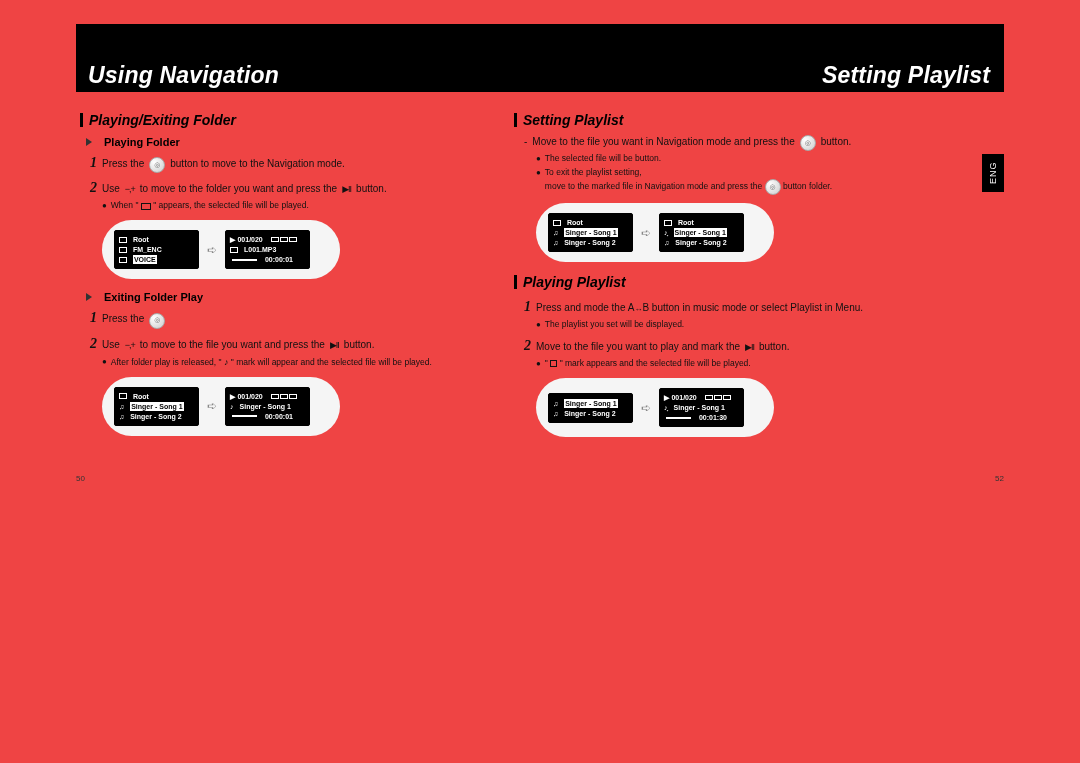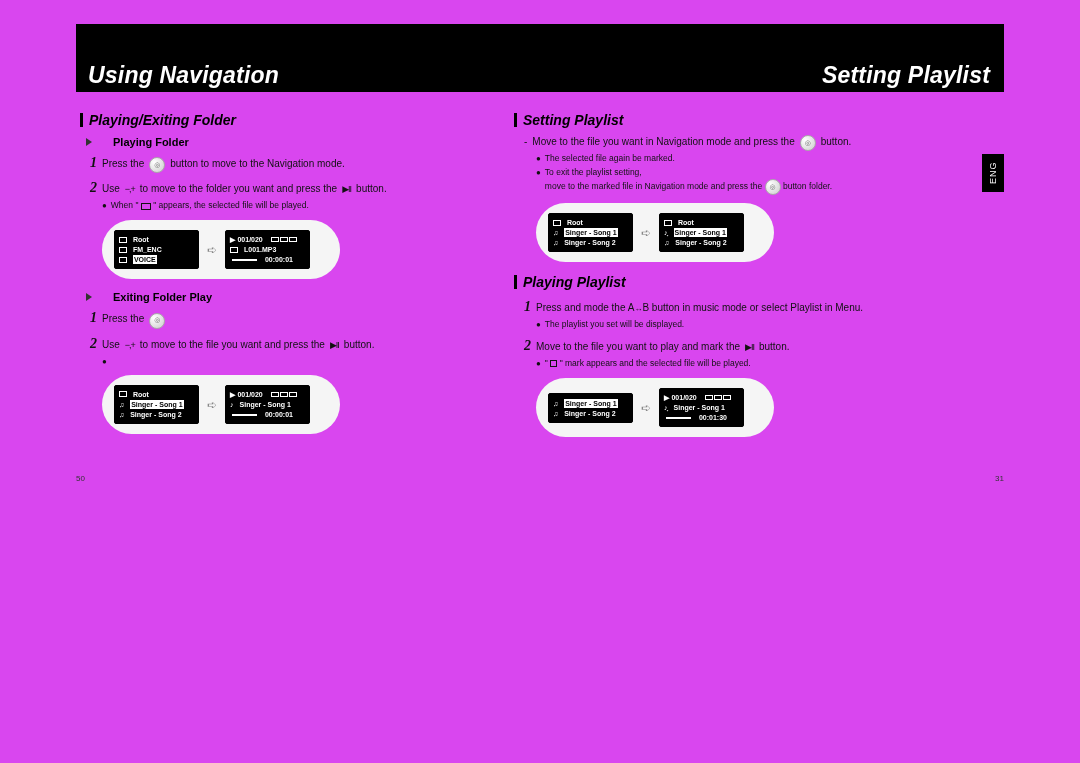--- a/index.html
+++ b/index.html
@@ -1,29 +1,29 @@
 <!DOCTYPE html>
 <html><head>
 <meta charset="utf-8">
 <style>
   * { margin: 0; padding: 0; box-sizing: border-box; }
   body { font-family: Arial, Helvetica, sans-serif; background: #fff; width: 1080px; }
-  .page { width: 1080px; height: 763px; position: relative; background: #d946ef; }
+  .page { width: 1080px; height: 763px; position: relative; background: #ef4444; }
   .topband { position: absolute; top: 24px; left: 76px; right: 76px; height: 68px; background: #000; }
   .left-title { position: absolute; top: 62px; left: 88px; color: #fff; font-size: 23px; font-weight: bold; font-style: italic; letter-spacing: 0.2px; }
   .right-title { position: absolute; top: 62px; right: 90px; color: #fff; font-size: 23px; font-weight: bold; font-style: italic; letter-spacing: 0.2px; }
   .pgnum-left { position: absolute; bottom: 280px; left: 76px; font-size: 8px; color: #333; }
   .pgnum-right { position: absolute; bottom: 280px; right: 76px; font-size: 8px; color: #333; }
   .eng-tab { position: absolute; top: 154px; right: 76px; width: 22px; height: 38px; background: #000; color: #fff; font-size: 9px; display: flex; align-items: center; justify-content: center; writing-mode: vertical-lr; transform: rotate(180deg); letter-spacing: 1px; }
   .col { position: absolute; top: 112px; width: 420px; }
   .col.left { left: 80px; }
   .col.right { left: 514px; }
   .sec-head { font-size: 14px; font-weight: bold; font-style: italic; margin-bottom: 6px; display: flex; align-items: center; gap: 6px; }
   .sec-bar { width: 3px; height: 14px; background: #000; display: inline-block; }
-  .subhead { font-size: 11px; font-weight: bold; margin: 8px 0 4px 6px; display: flex; align-items: center; gap: 21px; }
+  .subhead { font-size: 11px; font-weight: bold; margin: 8px 0 4px 6px; display: flex; align-items: center; gap: 12px; }
   .tri { width: 0; height: 0; border-top: 4px solid transparent; border-bottom: 4px solid transparent; border-left: 6px solid #333; display: inline-block; }
   .step { font-size: 10px; color: #111; margin: 4px 0 2px 10px; line-height: 1.5; display: flex; align-items: baseline; gap: 5px; flex-wrap: wrap; }
   .stepnum { font-family: 'Times New Roman', serif; font-style: italic; font-weight: bold; font-size: 14px; }
   .note { font-size: 8.5px; color: #111; margin-left: 22px; margin-top: 2px; line-height: 1.4; display: flex; gap: 4px; }
   .bullet { font-size: 8px; }
   .ill { margin: 8px 0 12px 22px; }
   .lcd-group { display: flex; align-items: center; gap: 8px; padding: 10px 30px 10px 12px; background: #f5f5f5; border-radius: 50px; width: fit-content; }
   .lcd { background: #000; color: #fff; font-size: 7px; font-weight: bold; padding: 4px 4px; width: 85px; border: 1px solid #000; border-radius: 2px; line-height: 1.3; }
   .lcd .hdr { display: flex; align-items: center; gap: 2px; }
   .lcd .row { display: flex; align-items: center; gap: 2px; margin-top: 1px; }
@@ -117,20 +117,25 @@
     <div class="step">
       <span class="stepnum">2</span>
       <span>Use</span>
       <span class="vm">−,+</span>
       <span>to move to the file you want and press the</span>
       <span class="vm">▶II</span>
       <span>button.</span>
     </div>
     <div class="note">
       <span class="bullet">●</span>
+      <span>
+        <span>After folder play is released, "</span>
+        <span class="music-icon">♪</span>
+        <span>" mark will appear and the selected file will be played.</span>
+      </span>
     </div>
 
     <div class="ill">
       <div class="lcd-group">
         <div class="lcd">
           <div class="hdr"><span class="ficon"></span>&nbsp;<span>Root</span></div>
           <div class="row"><span class="micon">♫</span>&nbsp;<span class="hl">Singer - Song 1</span></div>
           <div class="row"><span class="micon">♫</span>&nbsp;<span>Singer - Song 2</span></div>
         </div>
         <span class="arrow">➪</span>
@@ -154,21 +159,21 @@
     </div>
 
     <div class="step">
       <span class="dash">-</span>
       <span>Move to the file you want in Navigation mode and press the</span>
       <span class="btn-icon">◎</span>
       <span>button.</span>
     </div>
     <div class="note">
       <span class="bullet">●</span>
-      <span>The selected file again be marked.</span>
+      <span>The selected file will be button.</span>
     </div>
     <div class="note">
       <span class="bullet">●</span>
       <span>
         <span>To exit the playlist setting,</span><br>
         <span>move to the marked file in Navigation mode and press the</span>
         <span class="btn-icon">◎</span>
         <span>button folder.</span>
       </span>
     </div>
@@ -234,14 +239,14 @@
                 <i></i>
               </span></div>
           <div class="row"><span class="micon">♪̟</span>&nbsp;<span>Singer - Song 1</span></div>
           <div class="row"><span class="prog"></span>&nbsp;&nbsp;<span>00:01:30</span></div>
         </div>
       </div>
     </div>
   </div>
 
   <div class="pgnum-left">50</div>
-  <div class="pgnum-right">31</div>
+  <div class="pgnum-right">52</div>
 </div>
 
 </body></html>

